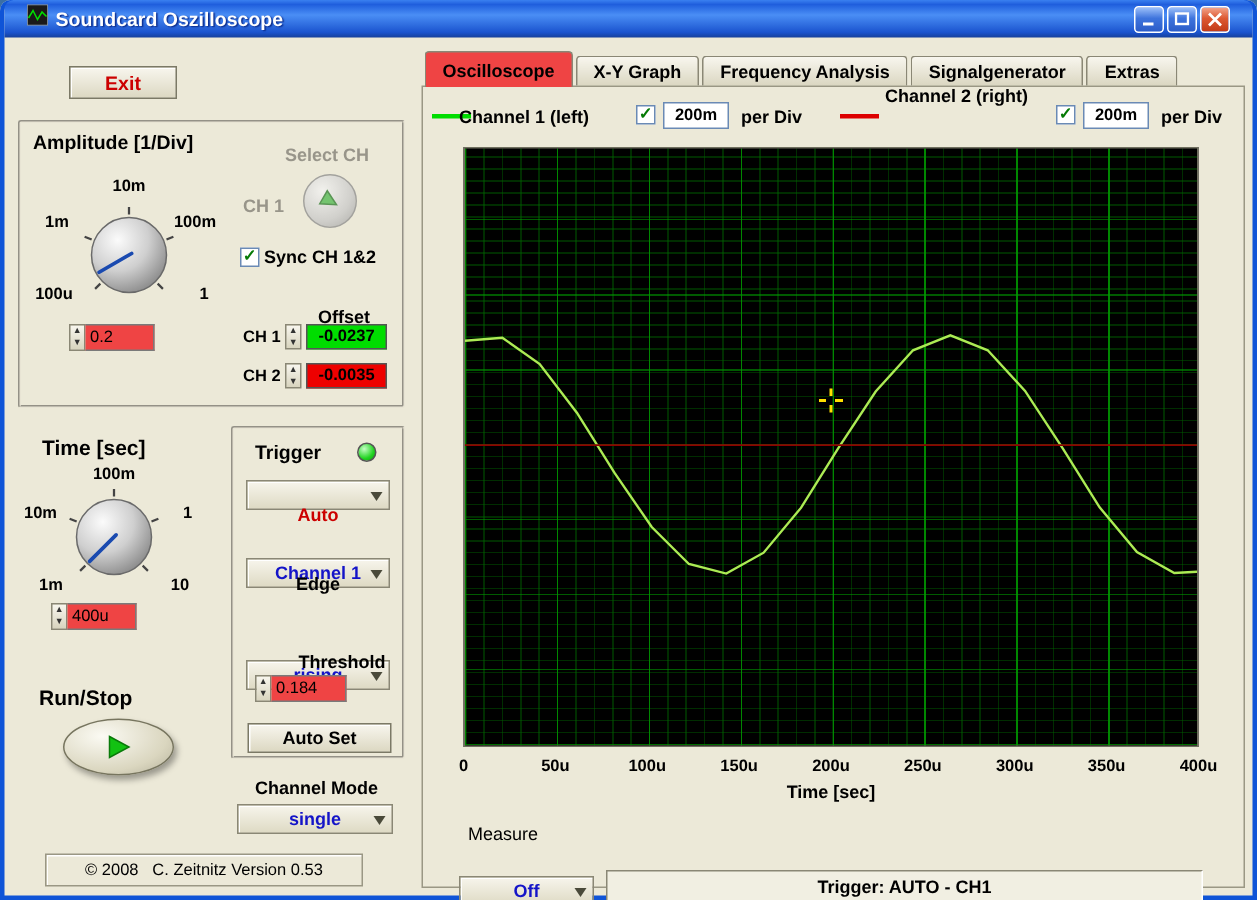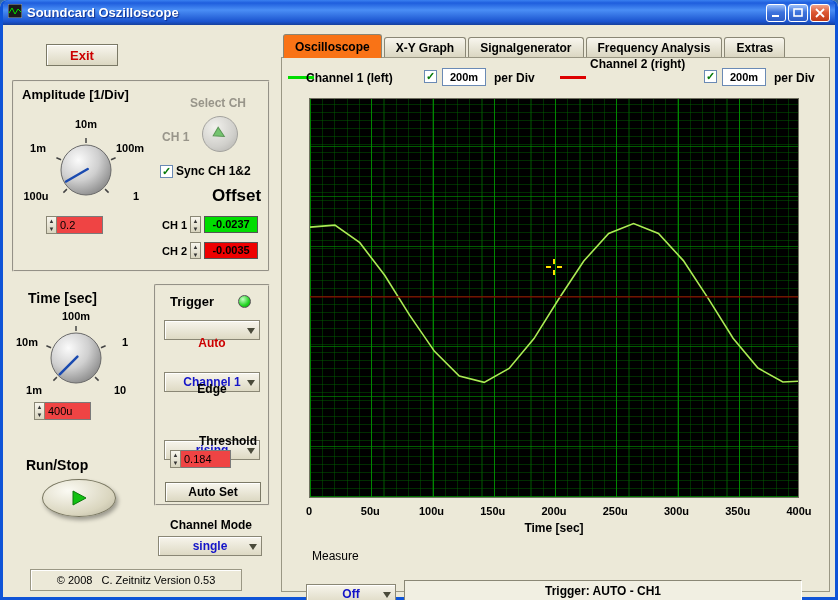--- a/index.html
+++ b/index.html
@@ -5,21 +5,21 @@
   * { margin:0; padding:0; box-sizing:border-box; font-family:"Liberation Sans", sans-serif; }
   html,body { width:838px; height:600px; background:#3a6ea5; }
   #window {
     position:relative; width:838px; height:600px; background:#ECE9D8;
     box-shadow: inset 0 0 0 3px #0f54d7; border-radius:7px 7px 0 0; overflow:hidden;
   }
   
   .titlebar {
     position:absolute; left:3px; right:3px; top:0; height:25px;
     background: linear-gradient(180deg,#3a80f0 0%,#1f5edd 12%,#4a8ef5 40%,#1b54cf 86%,#16409c 100%);
-    border-radius:6px 6px 0 0; display:flex; align-items:center; padding:0 5px; gap:5px;
+    border-radius:6px 6px 0 0; display:flex; align-items:center; padding:0 15px; gap:5px;
   }
   .ttext { color:#fff; font-weight:bold; font-size:13px; text-shadow:1px 1px 1px #0a2a8a; }
   .winbtns { margin-left:auto; display:flex; gap:2px; }
   .wbtn {
     width:20px; height:18px; border-radius:3px; border:1px solid #fff;
     background: linear-gradient(180deg,#9cc0fa,#3e74dd 45%,#2b5cc8);
     display:flex; align-items:center; justify-content:center; cursor:pointer;
   }
   .wbtn.close { background: linear-gradient(180deg,#f2a48b,#dd5934 45%,#c23a17); }
   
@@ -75,21 +75,21 @@
     background: radial-gradient(circle at 35% 30%, #f4f4f4, #c8c8c8 60%, #9a9a9a);
     border:1px solid #8a8a8a; display:flex; align-items:center; justify-content:center; opacity:.75; cursor:pointer;
   }
   
   .tabs { position:absolute; left:283px; top:35px; display:flex; align-items:flex-end; height:23px; }
   .tab {
     border:1px solid #8a8775; border-bottom:none; border-radius:3px 3px 0 0;
     padding:3px 11px 2px; margin-right:2px; background:linear-gradient(180deg,#f8f6ee,#d9d5bf);
     font-weight:bold; font-size:12px; height:21px; cursor:pointer; white-space:nowrap;
   }
-  .tab.active { background:#f97316; height:24px; padding-top:5px; position:relative; z-index:3; }
+  .tab.active { background:#ef4444; height:24px; padding-top:5px; position:relative; z-index:3; }
   .panel { position:absolute; left:281px; top:57px; width:549px; height:535px; border:1px solid #9a9784; background:#ECE9D8; }
   .leg-line { height:3px; width:26px; }
   .scalebox { width:44px; height:18px; background:#fff; border:1px solid #6a8ab5; font-size:11px; font-weight:bold; text-align:center; line-height:16px; }
   
   .plot {
     position:absolute; left:309px; top:98px; width:490px; height:400px;
     border:1px solid #6f6f5f; background-color:#000;
     background-image:
       repeating-linear-gradient(90deg, rgba(0,150,0,.85) 0 1px, transparent 1px 61.25px),
       repeating-linear-gradient(0deg, rgba(0,150,0,.6) 0 1px, transparent 1px 50px),
@@ -190,21 +190,21 @@
     <span class="small-label gray abs" style="left:148px;top:48px;font-size:12px">CH 1</span>
     <div class="roundbtn abs" style="left:188px;top:34px">
       <svg width="16" height="16">
           <polygon points="3,3 13,8 3,13" fill="#4db84d" stroke="#2a7a2a" transform="rotate(30 8 8)"></polygon>
         </svg>
     </div>
     <div class="row abs" style="left:146px;top:82px">
       <div class="cb">✓</div>
       <span class="small-label" style="font-size:12px">Sync CH 1&amp;2</span>
     </div>
-    <span class="glabel abs" style="left:198px;top:104px;font-size:17px">Offset</span>
+    <span class="glabel abs" style="left:198px;top:122px;font-size:12px">Offset</span>
     <div class="row abs" style="left:148px;top:134px">
       <span class="small-label">CH 1</span>
       <div class="spinb" style="height:17px">
           <span>▲</span>
           <span>▼</span>
         </div>
       <div class="valbox" style="background:#00dd00">-0.0237</div>
     </div>
     <div class="row abs" style="left:148px;top:160px">
       <span class="small-label">CH 2</span>
@@ -279,22 +279,22 @@
   <div class="ring abs" style="left:158px;top:536px;width:104px">
     <span class="blue">single</span>
     <span class="arr"></span>
   </div>
 
   <div class="footer">© 2008   C. Zeitnitz Version 0.53</div>
 
   <div class="tabs">
     <div class="tab active">Oscilloscope</div>
     <div class="tab">X-Y Graph</div>
+    <div class="tab">Frequency Analysis</div>
     <div class="tab">Signalgenerator</div>
-    <div class="tab">Frequency Analysis</div>
     <div class="tab">Extras</div>
   </div>
 
   <div class="panel"></div>
 
   <div class="leg-line abs" style="left:288px;top:76px;background:#00dd00"></div>
   <span class="small-label abs" style="left:306px;top:71px;font-size:12px">Channel 1 (left)</span>
   <div class="cb abs" style="left:424px;top:70px">✓</div>
   <div class="scalebox abs" style="left:442px;top:68px">200m</div>
   <span class="small-label abs" style="left:494px;top:71px;font-size:12px">per Div</span>

